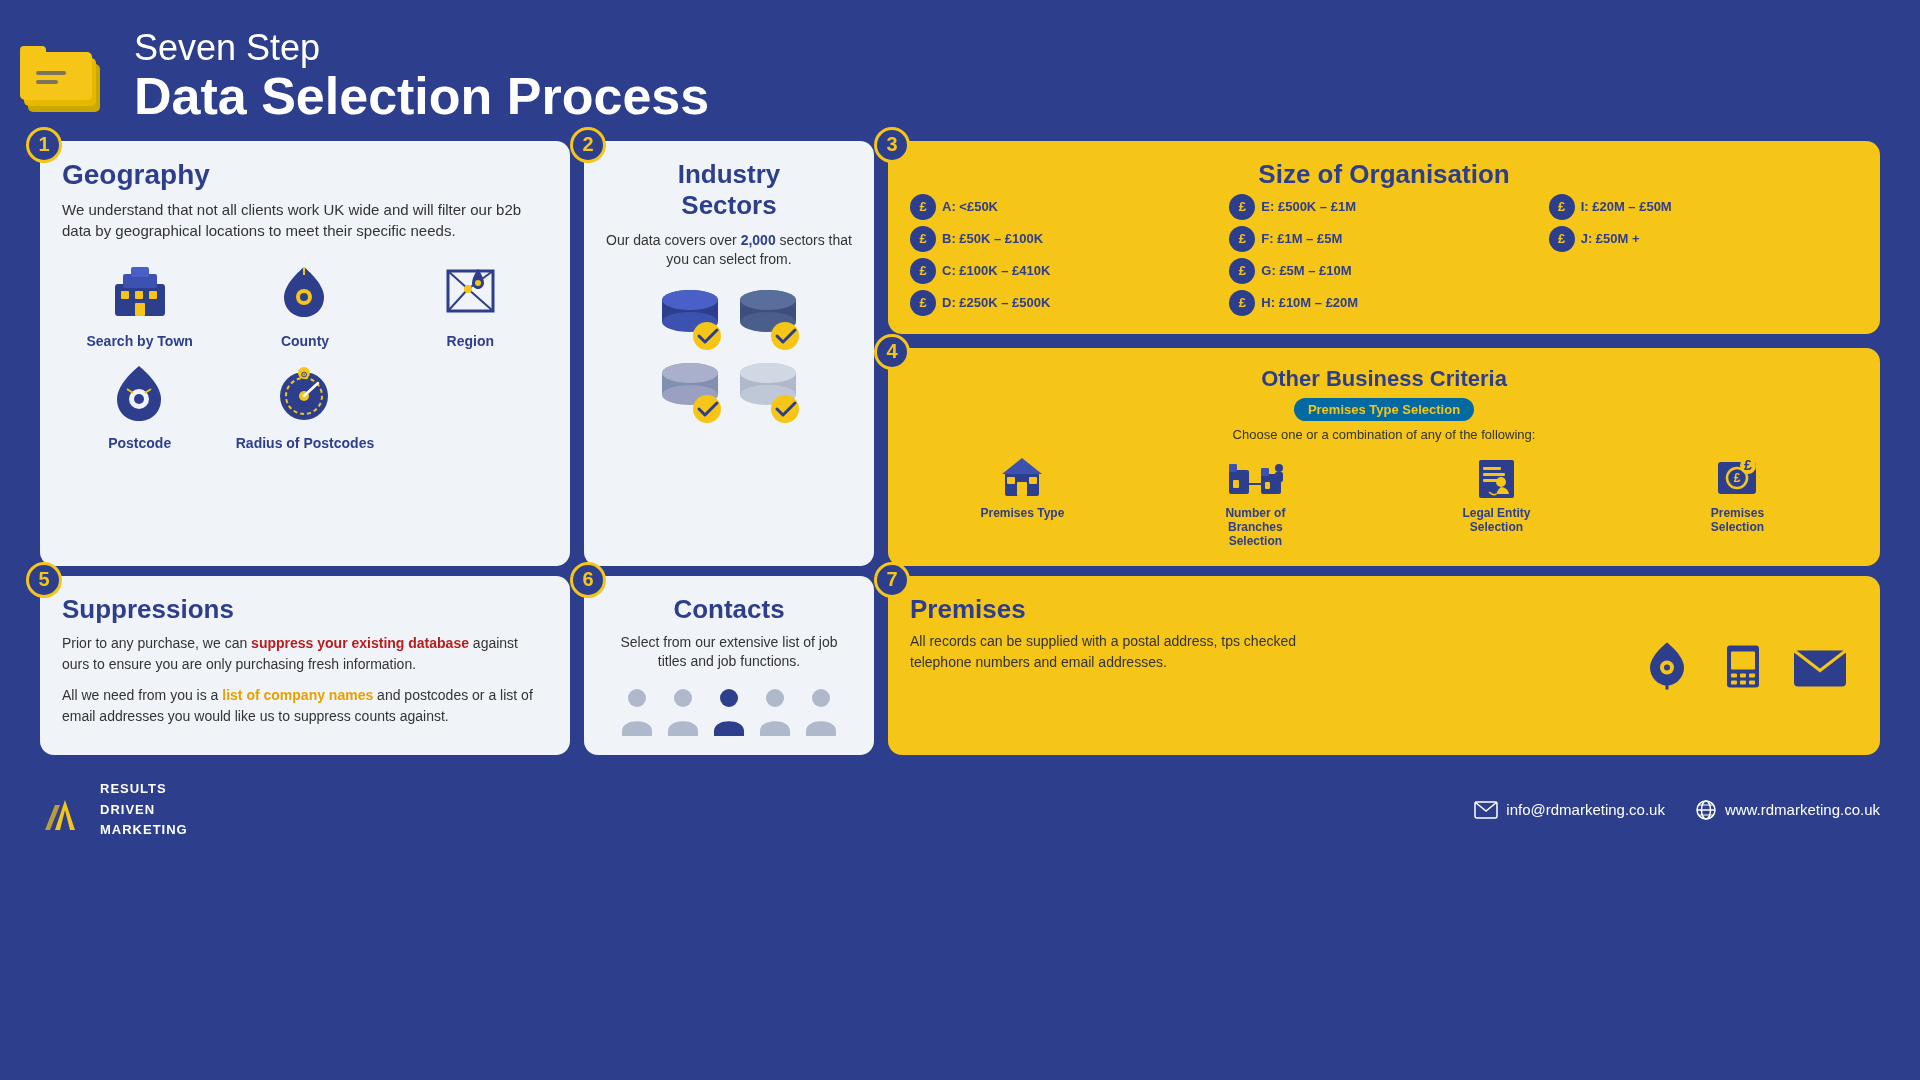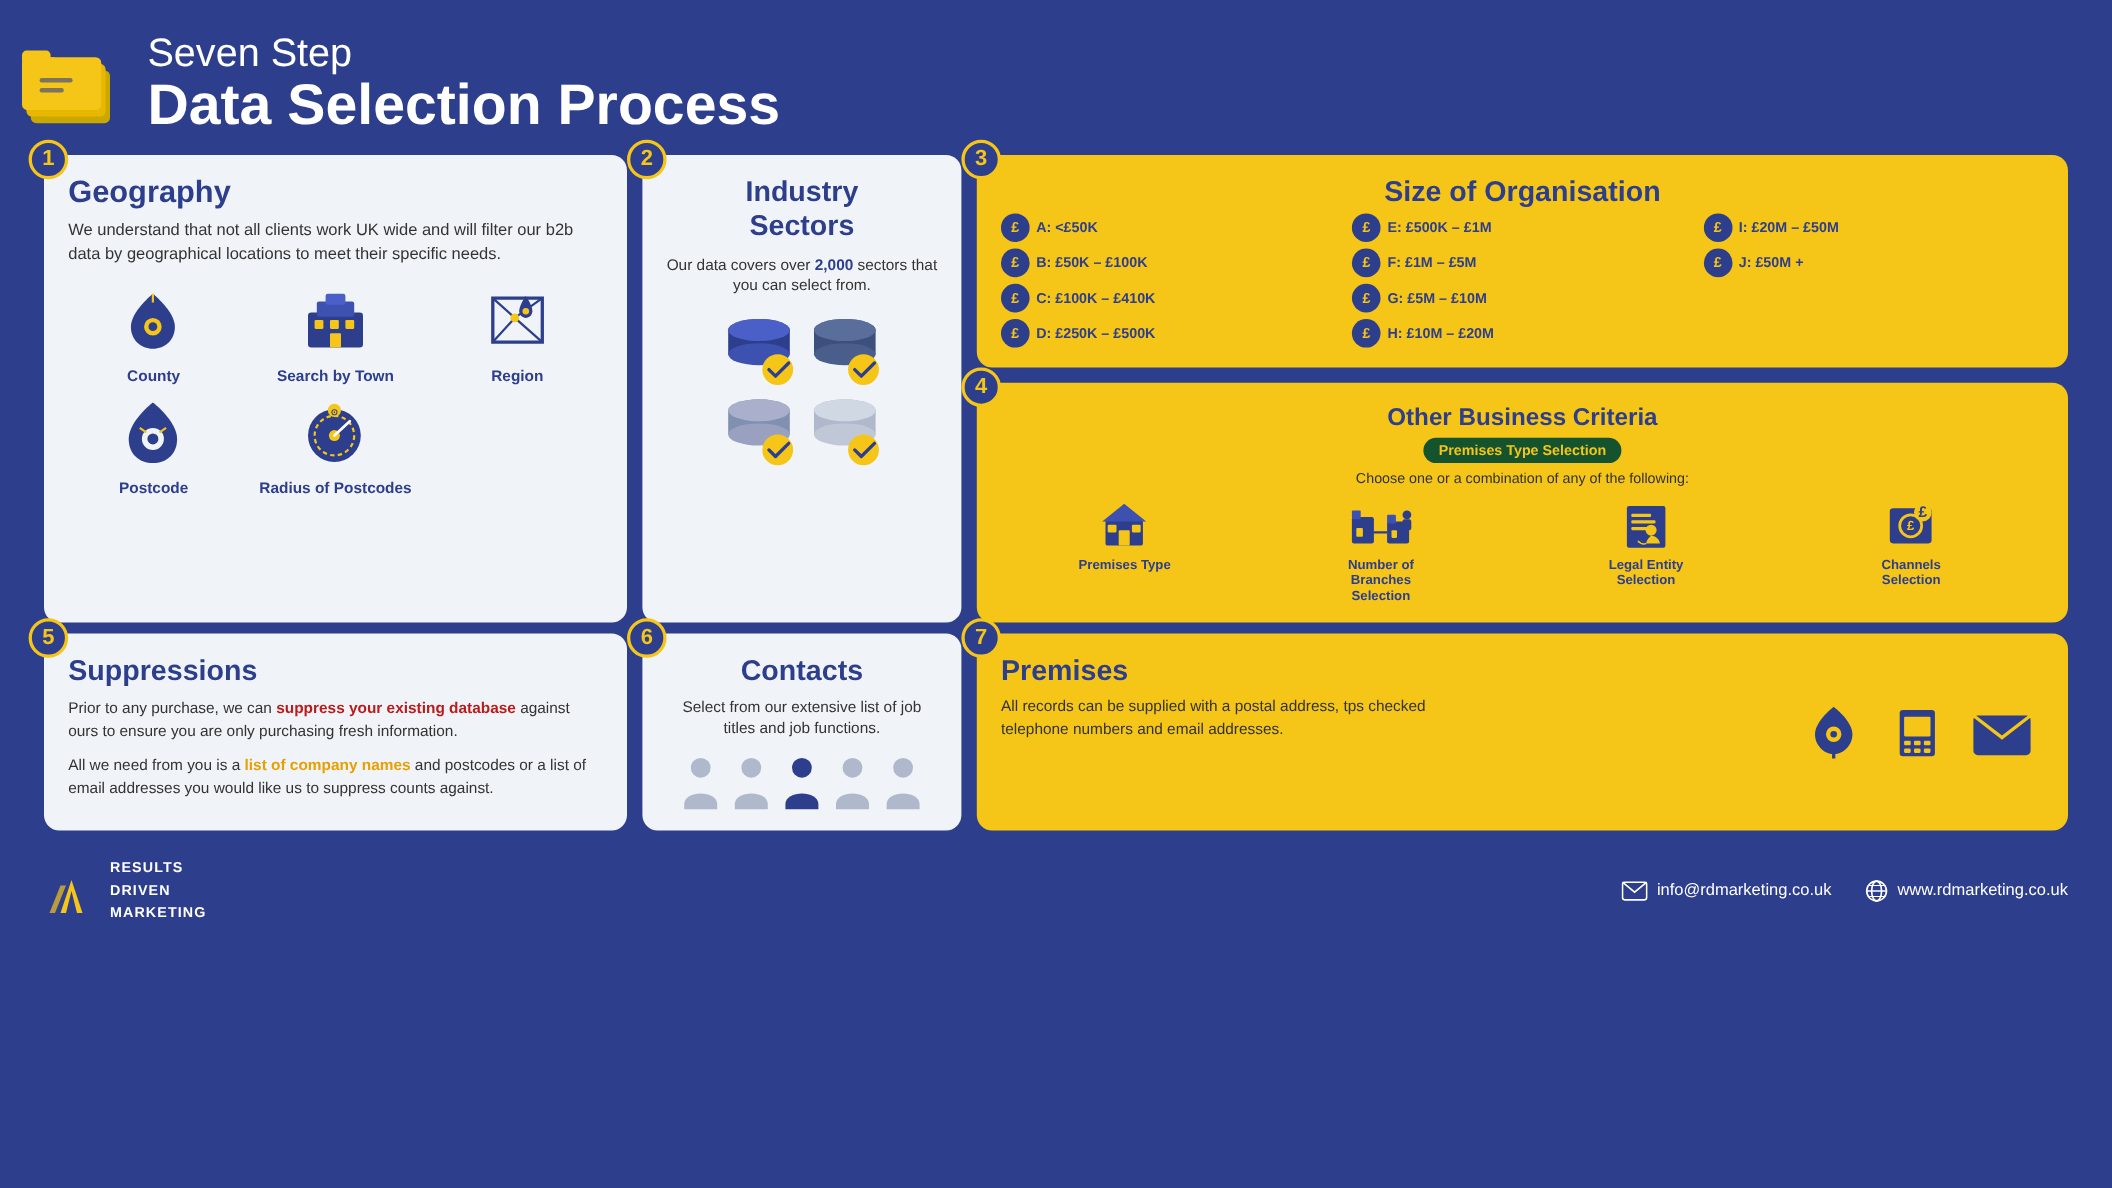--- a/index.html
+++ b/index.html
@@ -193,21 +193,21 @@
       grid-row: 2;
     }
     .business-card h3 {
       color: #2d3e8c;
       font-size: 22px;
       font-weight: 900;
       text-align: center;
       margin-bottom: 6px;
     }
     .premises-badge {
-      background: #14532d;
+      background: #0369a1;
       color: #f5c518;
       padding: 4px 14px;
       border-radius: 20px;
       font-size: 13px;
       font-weight: 700;
       display: inline-block;
       margin: 0 auto 6px auto;
     }
     .business-subtitle {
       color: #333;
@@ -393,51 +393,51 @@
   </div>
 </div>
 
 <div style="display: grid; grid-template-columns: 530px 290px 1fr; grid-template-rows: auto auto; gap: 14px; padding: 6px 40px 0 40px;">
 
   <div class="card geo-card" style="grid-column:1; grid-row:1/3;">
     <div class="step-badge">1</div>
     <h3>Geography</h3>
     <p>We understand that not all clients work UK wide and will filter our b2b data by geographical locations to meet their specific needs.</p>
     <div class="geo-icons">
-
-      <div class="geo-icon-item">
-        <div class="geo-icon-box">
-          <svg width="65" height="65" viewBox="0 0 65 65">
-            <path d="M32 8 C32 8 12 24 12 38 C12 50 21 58 32 58 C43 58 52 50 52 38 C52 24 32 8 32 8Z" fill="#2d3e8c"></path>
-            <circle cx="32" cy="38" r="8" fill="#f5c518"></circle>
-            <circle cx="32" cy="38" r="4" fill="#2d3e8c"></circle>
-            <line x1="32" y1="8" x2="32" y2="16" stroke="#f5c518" stroke-width="2"></line>
-          </svg>
-        </div>
-        <span class="geo-icon-label">County</span>
-      </div>
 
       <div class="geo-icon-item">
         <div class="geo-icon-box">
           <svg width="65" height="65" viewBox="0 0 65 65">
             <rect x="8" y="25" width="50" height="32" rx="3" fill="#2d3e8c"></rect>
             <rect x="16" y="15" width="34" height="14" rx="2" fill="#3d52b0"></rect>
             <rect x="24" y="8" width="18" height="10" rx="2" fill="#4a60c8"></rect>
             <rect x="14" y="32" width="8" height="8" rx="1" fill="#f5c518"></rect>
             <rect x="28" y="32" width="8" height="8" rx="1" fill="#f5c518"></rect>
             <rect x="42" y="32" width="8" height="8" rx="1" fill="#f5c518"></rect>
             <rect x="28" y="44" width="10" height="13" rx="1" fill="#f5c518"></rect>
           </svg>
         </div>
         <span class="geo-icon-label">Search by Town</span>
       </div>
 
       <div class="geo-icon-item">
         <div class="geo-icon-box">
           <svg width="65" height="65" viewBox="0 0 65 65">
+            <path d="M32 8 C32 8 12 24 12 38 C12 50 21 58 32 58 C43 58 52 50 52 38 C52 24 32 8 32 8Z" fill="#2d3e8c"></path>
+            <circle cx="32" cy="38" r="8" fill="#f5c518"></circle>
+            <circle cx="32" cy="38" r="4" fill="#2d3e8c"></circle>
+            <line x1="32" y1="8" x2="32" y2="16" stroke="#f5c518" stroke-width="2"></line>
+          </svg>
+        </div>
+        <span class="geo-icon-label">County</span>
+      </div>
+
+      <div class="geo-icon-item">
+        <div class="geo-icon-box">
+          <svg width="65" height="65" viewBox="0 0 65 65">
             <path d="M10 12 L55 12 L55 52 L10 52 Z" fill="none" stroke="#2d3e8c" stroke-width="3"></path>
             <path d="M10 12 L30 30 L55 12" fill="none" stroke="#2d3e8c" stroke-width="2"></path>
             <path d="M10 52 L30 30 L55 52" fill="none" stroke="#2d3e8c" stroke-width="2"></path>
             <circle cx="30" cy="30" r="4" fill="#f5c518"></circle>
 
             <path d="M40 10 C40 10 34 18 34 24 C34 27.3 37 30 40 30 C43 30 46 27.3 46 24 C46 18 40 10 40 10Z" fill="#2d3e8c"></path>
             <circle cx="40" cy="24" r="3" fill="#f5c518"></circle>
           </svg>
         </div>
         <span class="geo-icon-label">Region</span>
@@ -617,21 +617,21 @@
       </div>
 
       <div class="biz-icon-item">
         <svg width="55" height="50" viewBox="0 0 55 50">
           <rect x="8" y="10" width="38" height="32" rx="3" fill="#2d3e8c"></rect>
           <circle cx="27" cy="26" r="10" fill="none" stroke="#f5c518" stroke-width="2.5"></circle>
           <text x="27" y="30" text-anchor="middle" fill="#f5c518" font-size="12" font-weight="bold">£</text>
           <rect x="30" y="6" width="16" height="16" rx="8" fill="#f5c518"></rect>
           <text x="38" y="18" text-anchor="middle" fill="#2d3e8c" font-size="14" font-weight="bold">£</text>
         </svg>
-        <span class="biz-icon-label">Channels Selection</span>
+        <span class="biz-icon-label">Premises Selection</span>
       </div>
     </div>
   </div>
 
 </div>
 
 <div style="display: grid; grid-template-columns: 530px 290px 1fr; gap: 14px; padding: 10px 40px 0 40px;">
 
   <div class="supp-card">
     <div class="step-badge">5</div>

